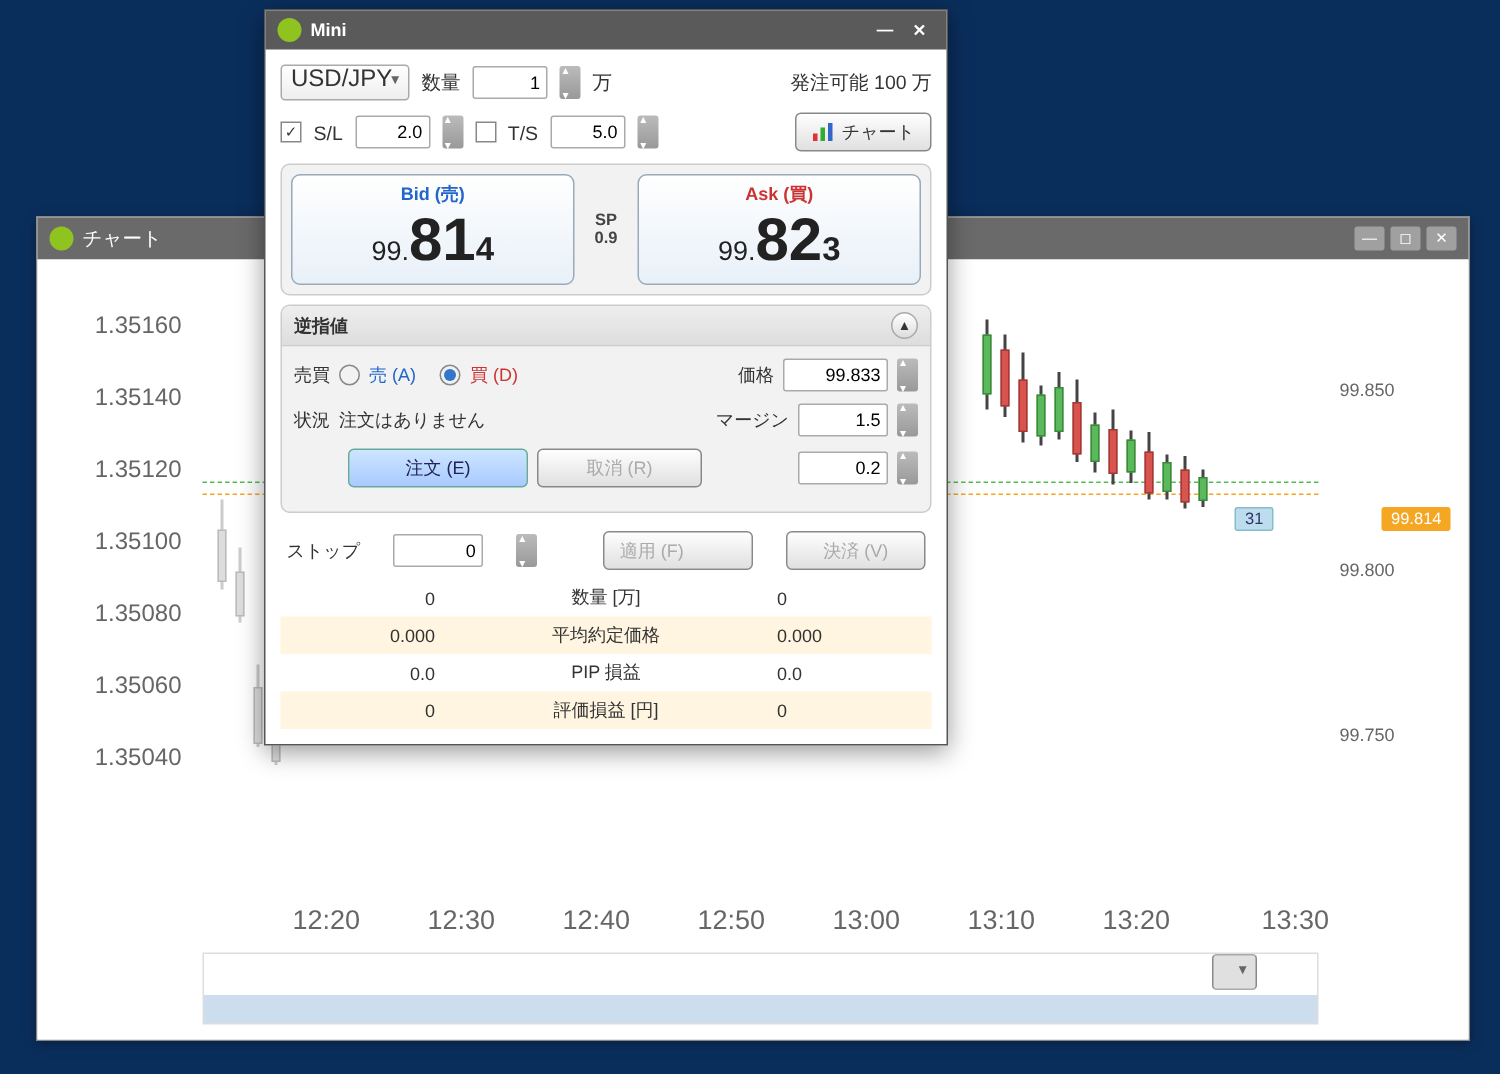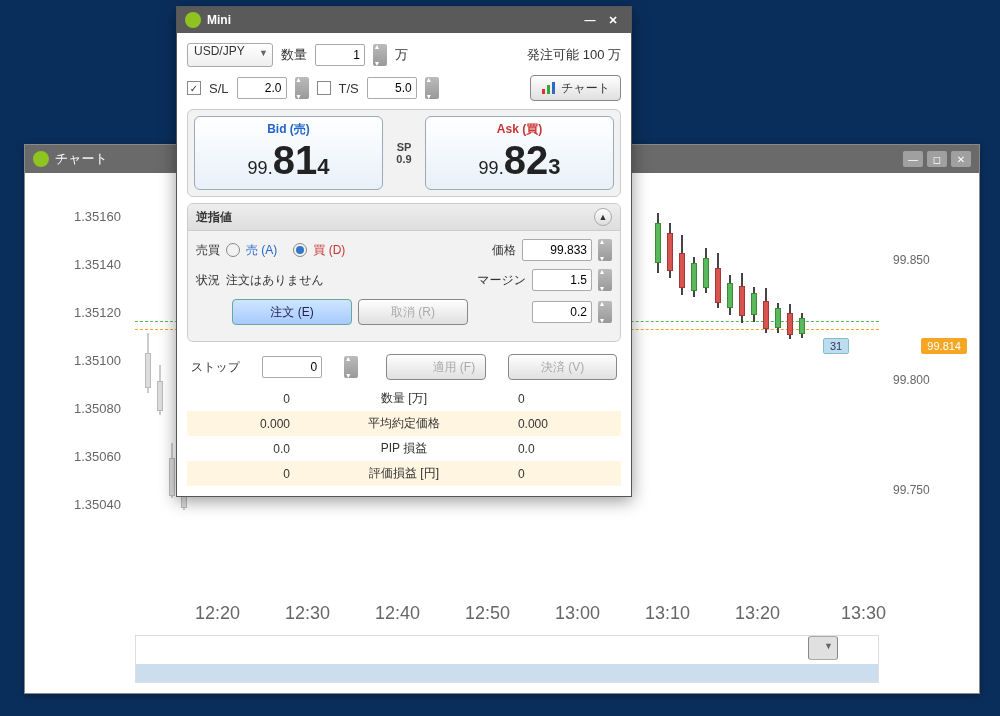--- a/index.html
+++ b/index.html
@@ -6,21 +6,21 @@
 body { background: #0a2e5c; width: 1000px; height: 716px; position: relative; overflow: hidden; }
 
 
 .chart-win { position: absolute; left: 24px; top: 144px; width: 956px; height: 550px; background: #fff; border: 1px solid #888; box-shadow: 0 2px 8px rgba(0,0,0,.3); }
 .chart-titlebar { height: 28px; background: #6a6a6a; display: flex; align-items: center; padding: 0 8px; color: #fff; font-size: 13px; }
 .chart-titlebar .icon { width: 16px; height: 16px; background: #8fc31f; border-radius: 50%; margin-right: 6px; }
 .chart-titlebar .title { flex: 1; }
 .chart-titlebar .ctrl { width: 20px; height: 16px; background: #a0a0a0; margin-left: 4px; display: flex; align-items: center; justify-content: center; font-size: 10px; cursor: pointer; border-radius: 2px; }
 .chart-body { position: relative; height: 520px; background: #fff; }
 .chart-area { position: absolute; left: 110px; right: 100px; top: 20px; bottom: 100px; }
-.yaxis-left { position: absolute; left: 40px; top: 20px; bottom: 100px; width: 60px; font-size: 13px; color: #666; }
+.yaxis-left { position: absolute; left: 40px; top: 20px; bottom: 100px; width: 60px; font-size: 16px; color: #666; }
 .yaxis-left div { position: absolute; right: 4px; text-align: right; }
 .yaxis-right { position: absolute; right: 30px; top: 20px; bottom: 100px; width: 60px; font-size: 12px; color: #666; }
 .yaxis-right div { position: absolute; left: 4px; }
 .price-tag { position: absolute; right: 12px; background: #f5a623; color: #fff; font-size: 11px; padding: 2px 6px; border-radius: 2px; }
 .xaxis { position: absolute; left: 110px; right: 100px; bottom: 70px; height: 20px; font-size: 18px; color: #666; }
 .xaxis div { position: absolute; }
 .candle { position: absolute; width: 6px; }
 .candle .wick { position: absolute; left: 2px; width: 2px; background: #444; }
 .candle .body { position: absolute; width: 6px; }
 .green .body { background: #5cb85c; border: 1px solid #3a8a3a; }
@@ -32,21 +32,21 @@
 .count-badge { position: absolute; background: #bde; border: 1px solid #8bc; padding: 1px 6px; font-size: 11px; color: #336; border-radius: 2px; }
 
 
 .mini-win { position: absolute; left: 176px; top: 6px; width: 456px; background: #fff; border: 1px solid #555; box-shadow: 0 4px 16px rgba(0,0,0,.4); }
 .mini-titlebar { height: 26px; background: #5a5a5a; display: flex; align-items: center; padding: 0 8px; color: #fff; font-size: 12px; font-weight: bold; }
 .mini-titlebar .icon { width: 16px; height: 16px; background: #8fc31f; border-radius: 50%; margin-right: 6px; }
 .mini-titlebar .title { flex: 1; }
 .mini-titlebar .ctrl { width: 20px; height: 16px; margin-left: 3px; display: flex; align-items: center; justify-content: center; font-size: 11px; cursor: pointer; color: #fff; }
 .mini-body { padding: 10px; font-size: 13px; color: #333; }
 .row1 { display: flex; align-items: center; gap: 8px; margin-bottom: 8px; }
-.sel { height: 24px; border: 1px solid #aaa; background: linear-gradient(#fff,#eee); padding: 0 18px 0 6px; font-size: 12px; position: relative; border-radius: 3px; }
+.sel { height: 24px; border: 1px solid #aaa; background: linear-gradient(#fff,#eee); padding: 0 18px 0 6px; font-size: 16px; position: relative; border-radius: 3px; }
 .sel:after { content: "▼"; position: absolute; right: 4px; top: 4px; font-size: 9px; color: #666; }
 .numin { height: 22px; border: 1px solid #aaa; text-align: right; padding: 0 4px; font-size: 12px; border-radius: 2px; }
 .spinner { width: 14px; height: 22px; background: linear-gradient(#bbb,#999); border-radius: 2px; position: relative; }
 .spinner:before { content: "▴"; position: absolute; top: -2px; left: 2px; font-size: 8px; color: #fff; }
 .spinner:after { content: "▾"; position: absolute; bottom: -2px; left: 2px; font-size: 8px; color: #fff; }
 .chk { width: 14px; height: 14px; border: 1px solid #888; background: #fff; display: inline-flex; align-items: center; justify-content: center; font-size: 10px; }
 .btn { height: 26px; border: 1px solid #888; background: linear-gradient(#fefefe,#e0e0e0); border-radius: 4px; padding: 0 10px; font-size: 12px; display: flex; align-items: center; cursor: pointer; }
 .btn.chart-btn svg { margin-right: 4px; }
 .btn.disabled { color: #aaa; }
 .btn.primary { background: linear-gradient(#cde5ff,#a8caff); border: 1px solid #6a9; color: #225; margin-left: 36px; }
@@ -296,21 +296,21 @@
           <input class="numin" style="width: 60px; margin-left: auto;" value="0.2">
           <div class="spinner"></div>
         </div>
       </div>
     </div>
 
     <div class="stop-row">
       <span>ストップ</span>
       <input class="numin" style="width: 60px;" value="0">
       <div class="spinner"></div>
-      <div class="btn disabled" style="width:100px;justify-content:flex-end;margin-left:6px">
+      <div class="btn disabled" style="width:100px;justify-content:flex-start;margin-left:22px">
           <span>適用 (F)</span>
         </div>
       <div class="btn disabled" style="flex:1;justify-content:center">
           <span>決済 (V)</span>
         </div>
     </div>
 
     <table class="pos-table">
       <tbody>
       <tr>

